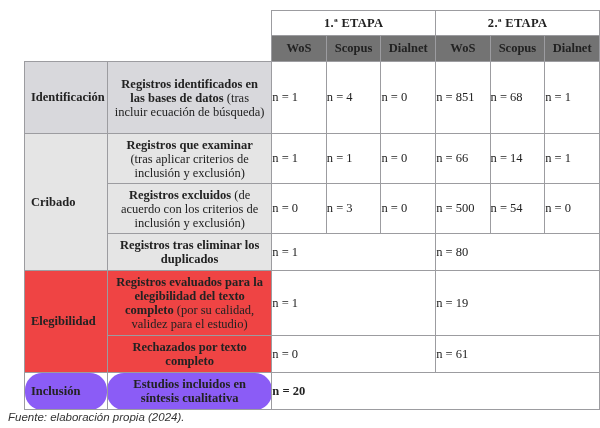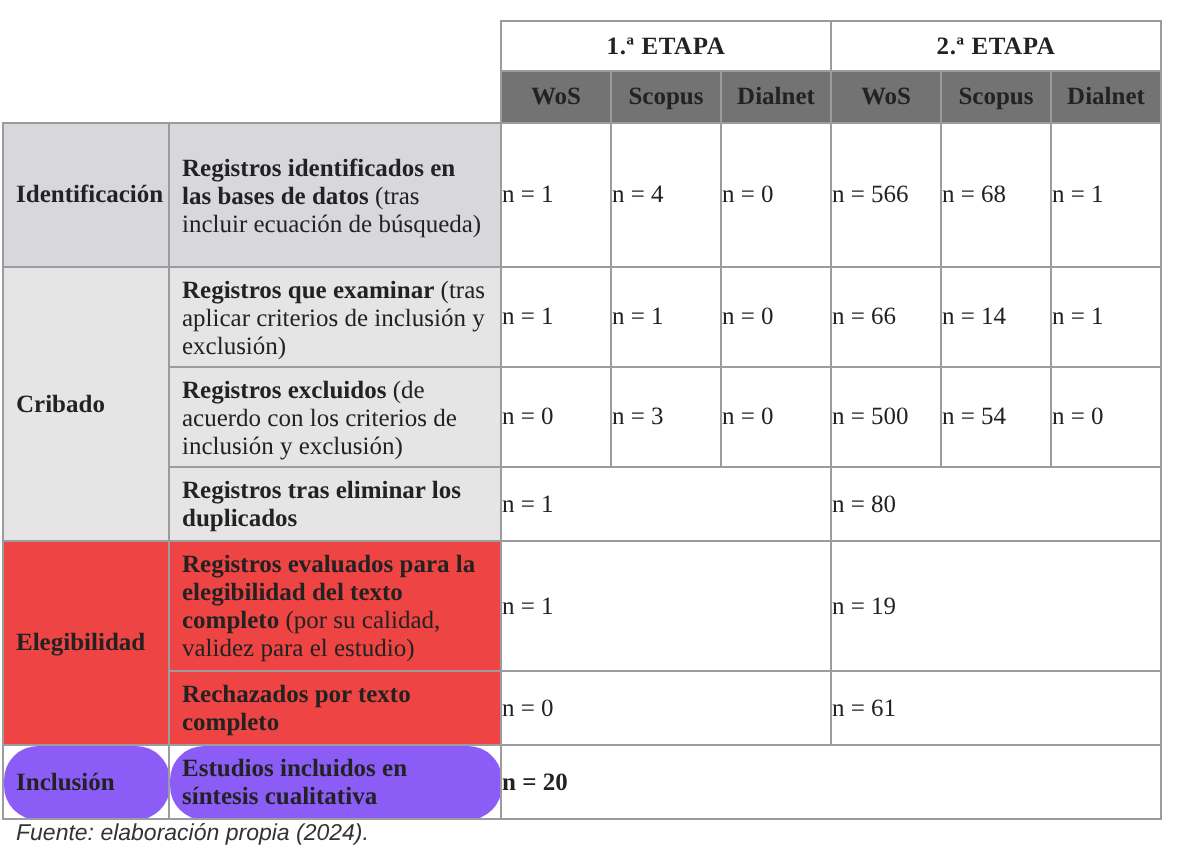--- a/index.html
+++ b/index.html
@@ -1,23 +1,23 @@
 <!DOCTYPE html>
 <html><head>
   <meta charset="utf-8">
   <style>
     html, body { margin: 0; padding: 0; background: #ffffff; }
     body { width: 600px; height: 428px; position: relative; font-family: "DejaVu Serif", "Liberation Serif", serif; color: #222; overflow: hidden; }
-    table.prisma { position: absolute; left: 1px; top: 10px; border-collapse: collapse; table-layout: fixed; font-family: "Liberation Serif", "DejaVu Serif", serif; font-size: 12.5px; }
+    table.prisma { position: absolute; left: 24px; top: 10px; border-collapse: collapse; table-layout: fixed; font-family: "Liberation Serif", "DejaVu Serif", serif; font-size: 12.5px; }
     table.prisma td, table.prisma th { border: 1px solid #9c9ca0; padding: 0; box-sizing: border-box; }
     .blank { border: none !important; background: #fff; }
     .etapa { background: #fff; font-weight: bold; text-align: center; height: 25px; letter-spacing: 0.3px; }
     .db { background: #737373; color: #222; font-weight: bold; text-align: center; height: 26px; }
     .phase { text-align: left; padding-left: 6px !important; font-weight: bold; }
-    .desc { padding: 3px 6px !important; line-height: 14px; vertical-align: middle; }
+    .desc { padding: 3px 6px !important; line-height: 14px; vertical-align: middle; text-align: center; }
     .desc b { font-weight: bold; }
     .val { background: #fff; }
     .val.bold { font-weight: bold; margin-left: 13px; }
     .s1 { background: #d8d8dc; }
     .s2 { background: #e5e5e5; }
     .s3 { background: #ef4444; }
     .s4 { background: #8b5cf6; border-radius: 17px; }
     .src { position: absolute; left: 8px; top: 411px; font-style: italic; font-size: 11.5px; font-family: Liberation Sans, sans-serif; color: #333; }
   </style>
 </head>
@@ -49,21 +49,21 @@
     <th class="db">Scopus</th>
     <th class="db">Dialnet</th>
   </tr>
 
   <tr style="height:72px">
     <td class="phase s1">Identificación</td>
     <td class="desc s1"><b>Registros identificados en las bases de datos</b><span> (tras incluir ecuación de búsqueda)</span></td>
     <td class="val">n = 1</td>
     <td class="val">n = 4</td>
     <td class="val">n = 0</td>
-    <td class="val">n = 566</td>
+    <td class="val">n = 851</td>
     <td class="val">n = 68</td>
     <td class="val">n = 1</td>
   </tr>
 
   <tr style="height:50px">
     <td class="phase s2" rowspan="3">Cribado</td>
     <td class="desc s2"><b>Registros que examinar</b><span> (tras aplicar criterios de inclusión y exclusión)</span></td>
     <td class="val">n = 1</td>
     <td class="val">n = 1</td>
     <td class="val">n = 0</td>

